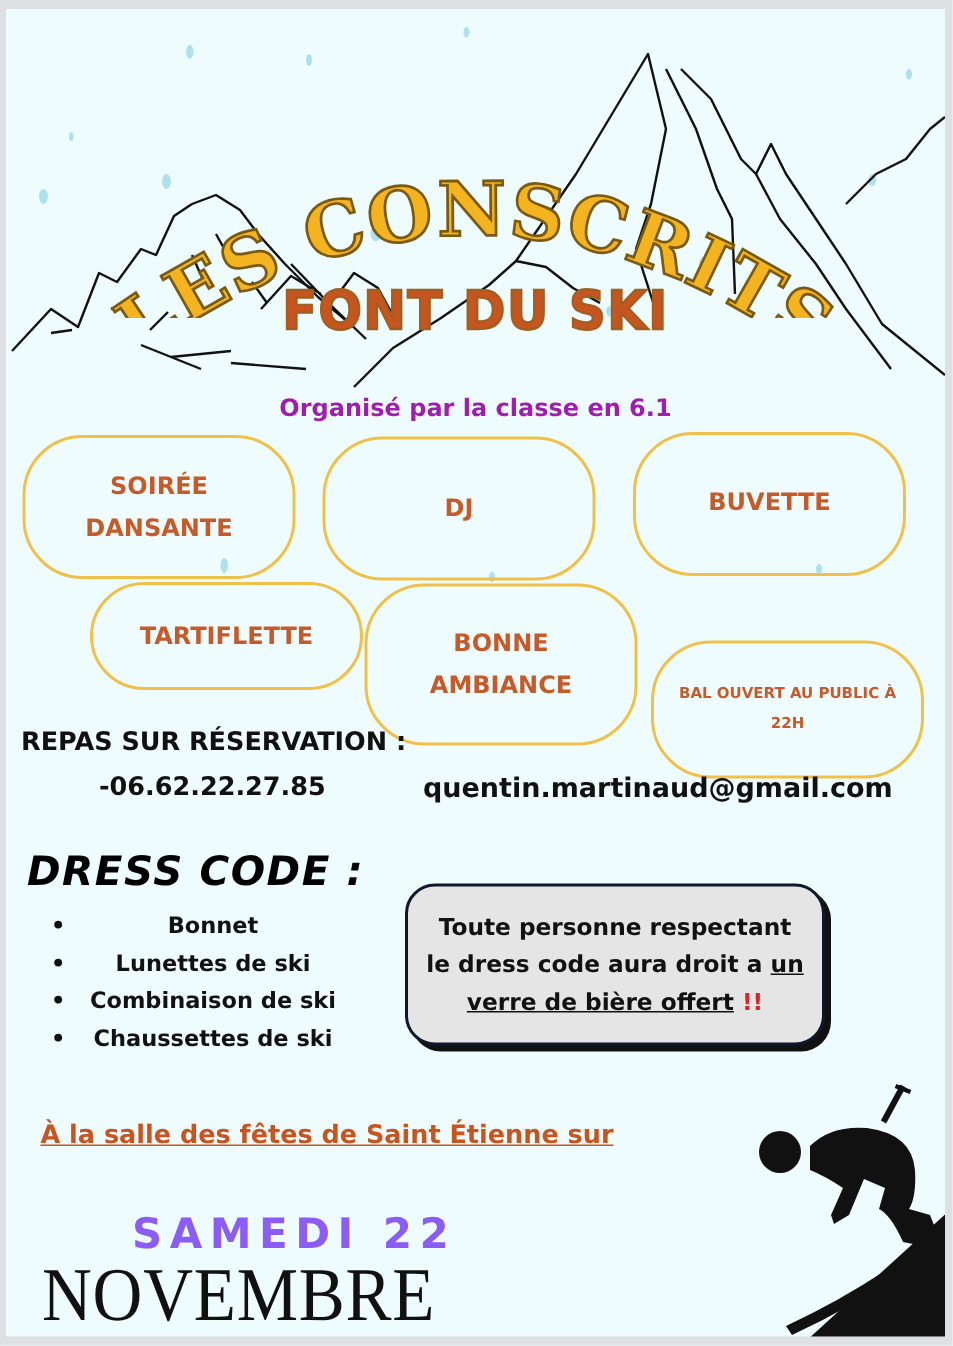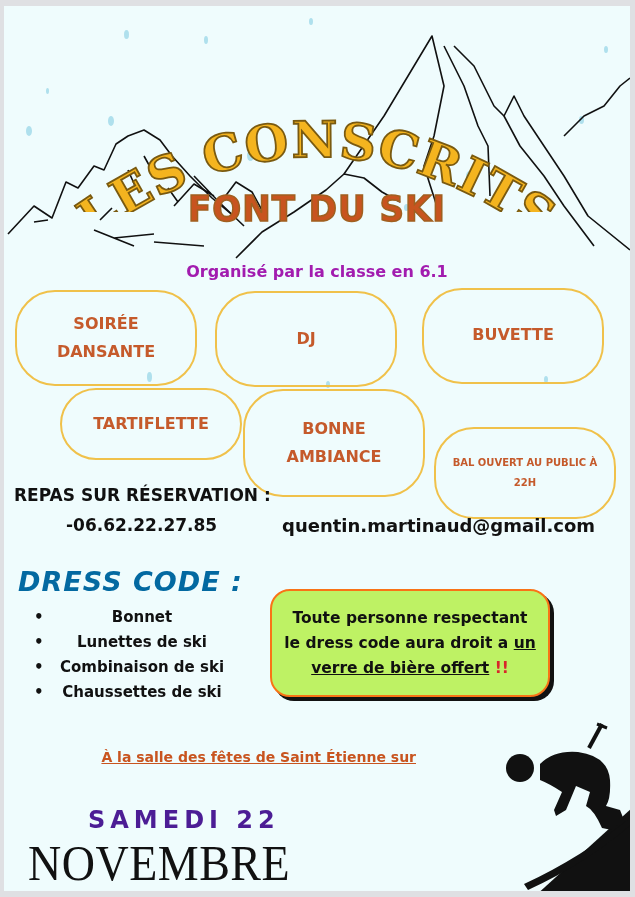--- a/index.html
+++ b/index.html
@@ -49,47 +49,47 @@
   .phone {
     position: absolute; left: 62px; top: 509px; font-family: "DejaVu Sans", sans-serif;
     font-weight: bold; font-size: 17px; color: #111;
   }
   .email {
     position: absolute; left: 264px; top: 509px; font-family: "DejaVu Sans", sans-serif;
     font-weight: bold; font-size: 18px; color: #111; margin-left: 14px;
   }
   .dresscode {
     position: absolute; left: 14px; top: 560px; font-family: "DejaVu Sans", sans-serif;
-    font-weight: bold; font-size: 27px; color: #0369a1; letter-spacing: 1px;
+    font-weight: bold; font-size: 27px; color: #000000; letter-spacing: 1px;
     font-style: italic;
   }
   .dress-list { position: absolute; left: 26px; top: 602px; width: 210px; list-style: none; }
   .dress-list li {
     position: relative; height: 25px; font-family: "DejaVu Sans", sans-serif;
     font-weight: bold; font-size: 15px; color: #111; text-align: center; padding-left: 14px;
   }
   .dress-list li .bullet { position: absolute; left: 4px; top: 0; }
   .offer-box {
     position: absolute; left: 266px; top: 583px; width: 280px; height: 108px;
-    background: #bef264; border: 2px solid #f97316; border-radius: 20px;
+    background: #e5e5e5; border: 2px solid #0f172a; border-radius: 20px;
     box-shadow: 4px 4px 0 #111;
     display: flex; align-items: center; justify-content: center; text-align: center;
     font-family: "DejaVu Sans", sans-serif; font-weight: bold; font-size: 15.5px;
     color: #111; line-height: 25px; padding: 0 8px;
   }
   .offer-box u { text-decoration: underline; }
   .offer-box .excl { color: #d8262a; }
   .venue {
-    position: absolute; left: 16px; top: 738px; width: 396px; text-align: right;
-    font-family: "DejaVu Sans", sans-serif; font-weight: bold; font-size: 14px;
+    position: absolute; left: 16px; top: 738px; width: 396px; text-align: center;
+    font-family: "DejaVu Sans", sans-serif; font-weight: bold; font-size: 17px;
     color: #c8541f; line-height: 26px; text-decoration: underline;
   }
   .samedi {
     position: absolute; left: 84px; top: 800px; font-family: "DejaVu Sans", sans-serif;
-    font-weight: bold; font-size: 24px; color: #4c1d95; letter-spacing: 5px;
+    font-weight: bold; font-size: 28px; color: #8b5cf6; letter-spacing: 5px;
   }
   .novembre {
     position: absolute; left: 24px; top: 828px; font-family: "Liberation Serif", serif;
     font-size: 46px; color: #111; letter-spacing: 0.5px; transform: scaleY(1.1); transform-origin: top left;
   }
   .skier { position: absolute; left: 490px; top: 700px; width: 140px; height: 191px; }
 </style>
 </head>
 <body>
 

